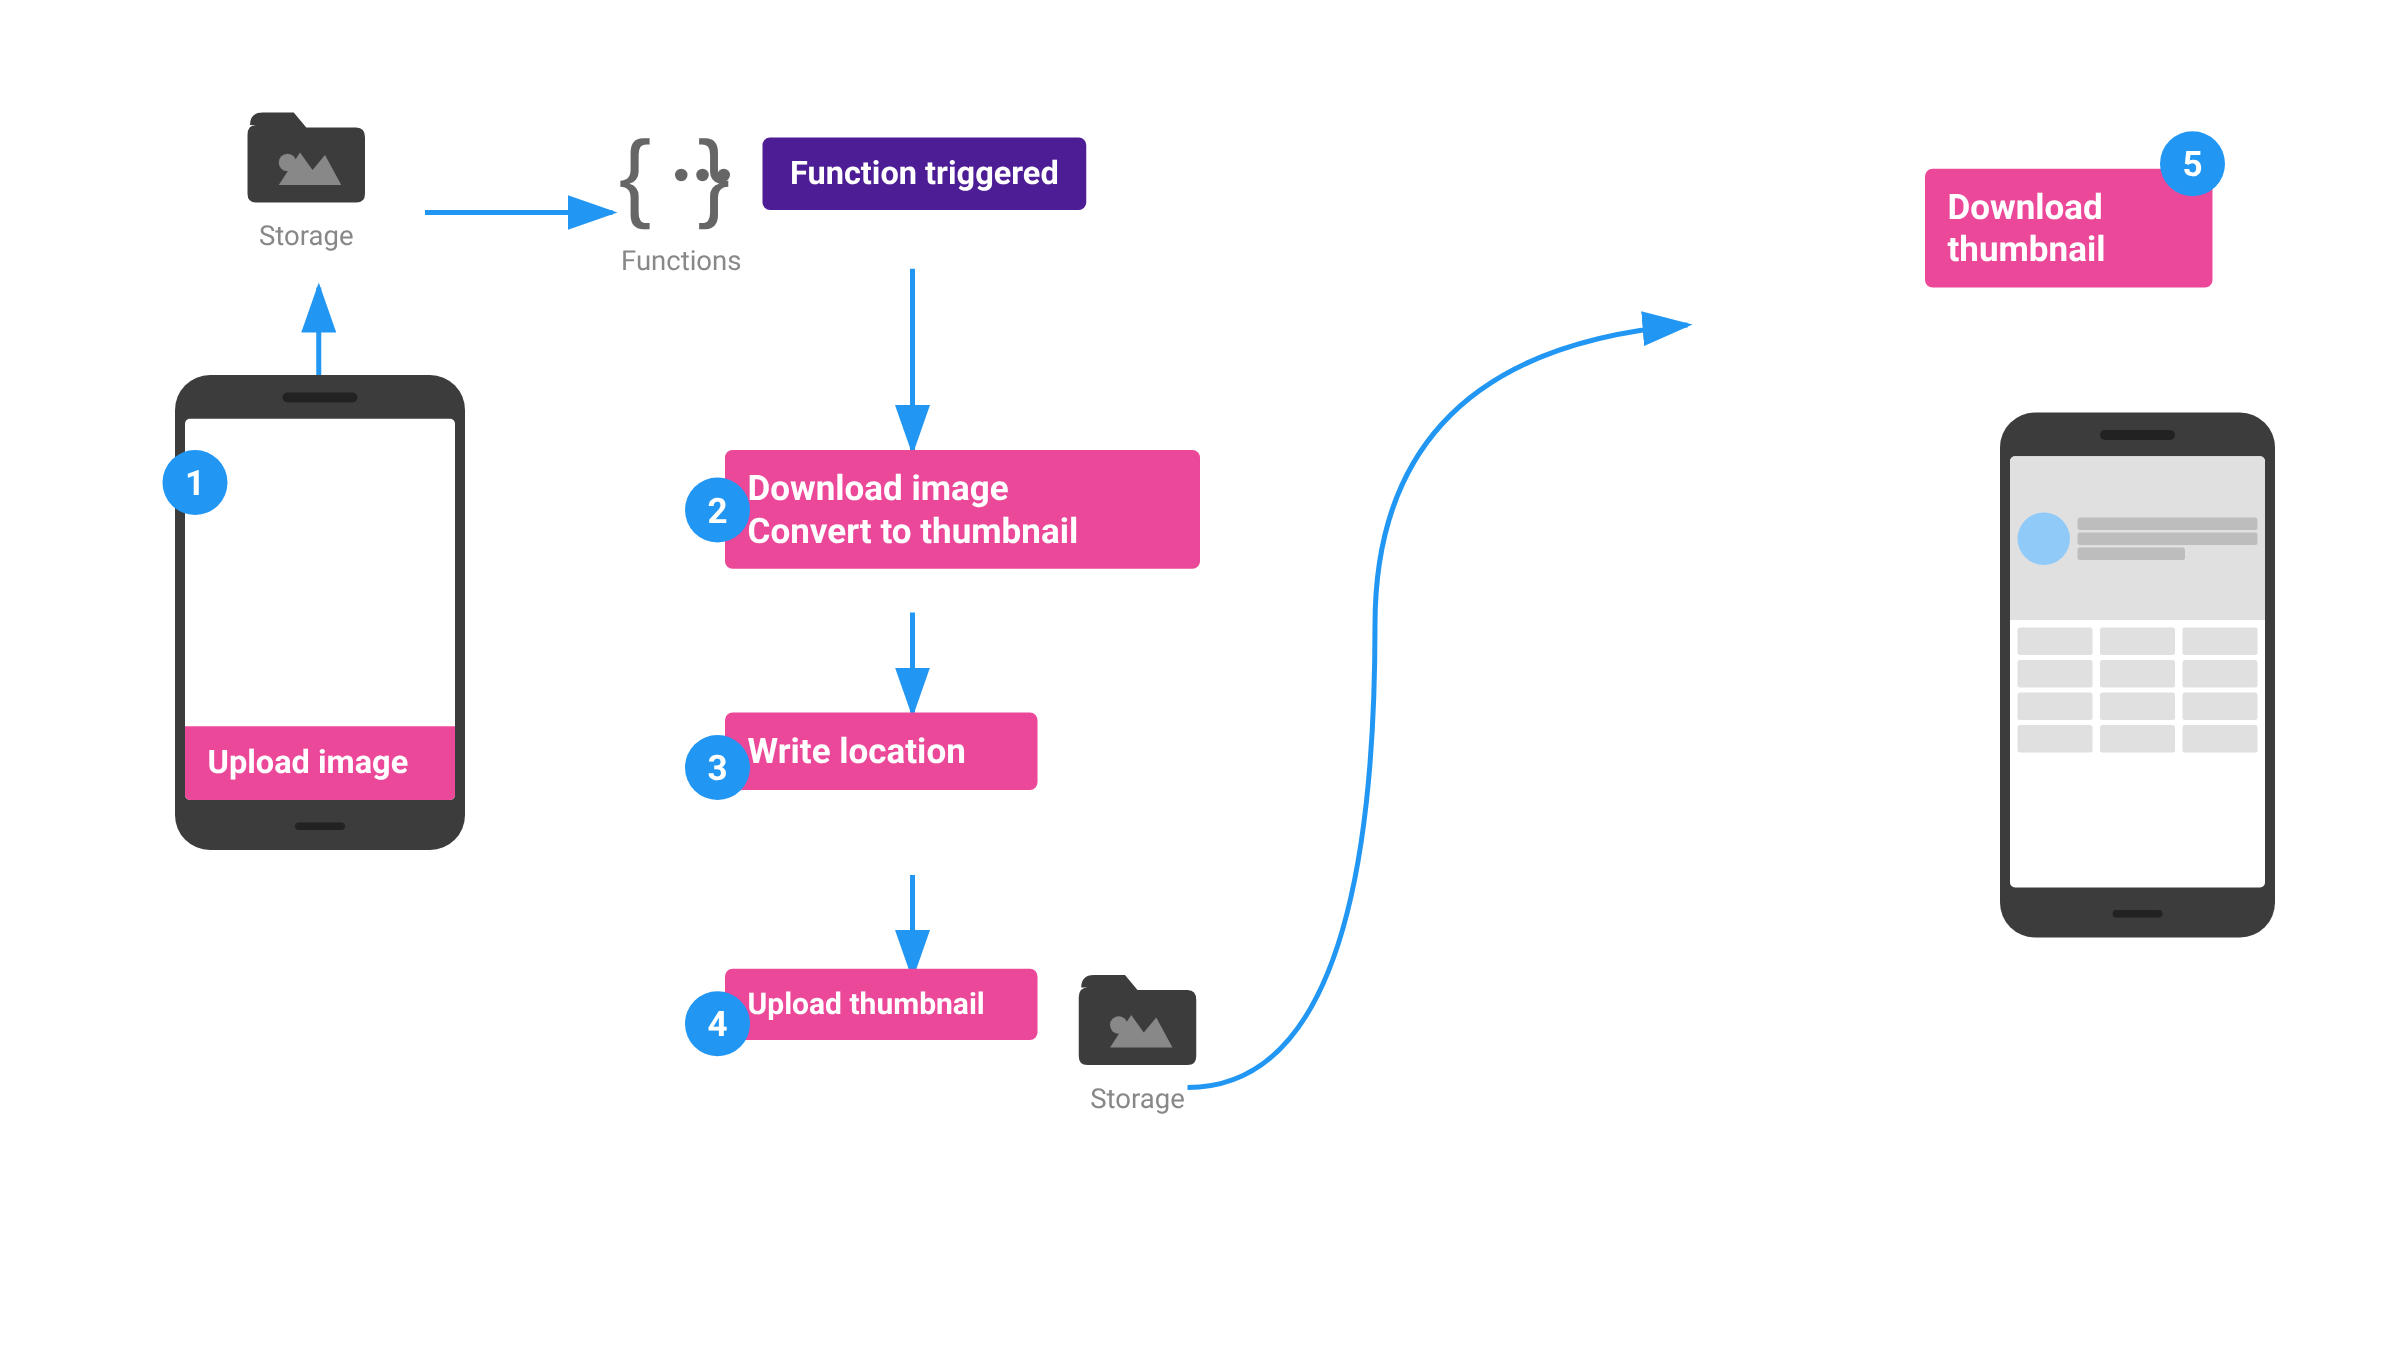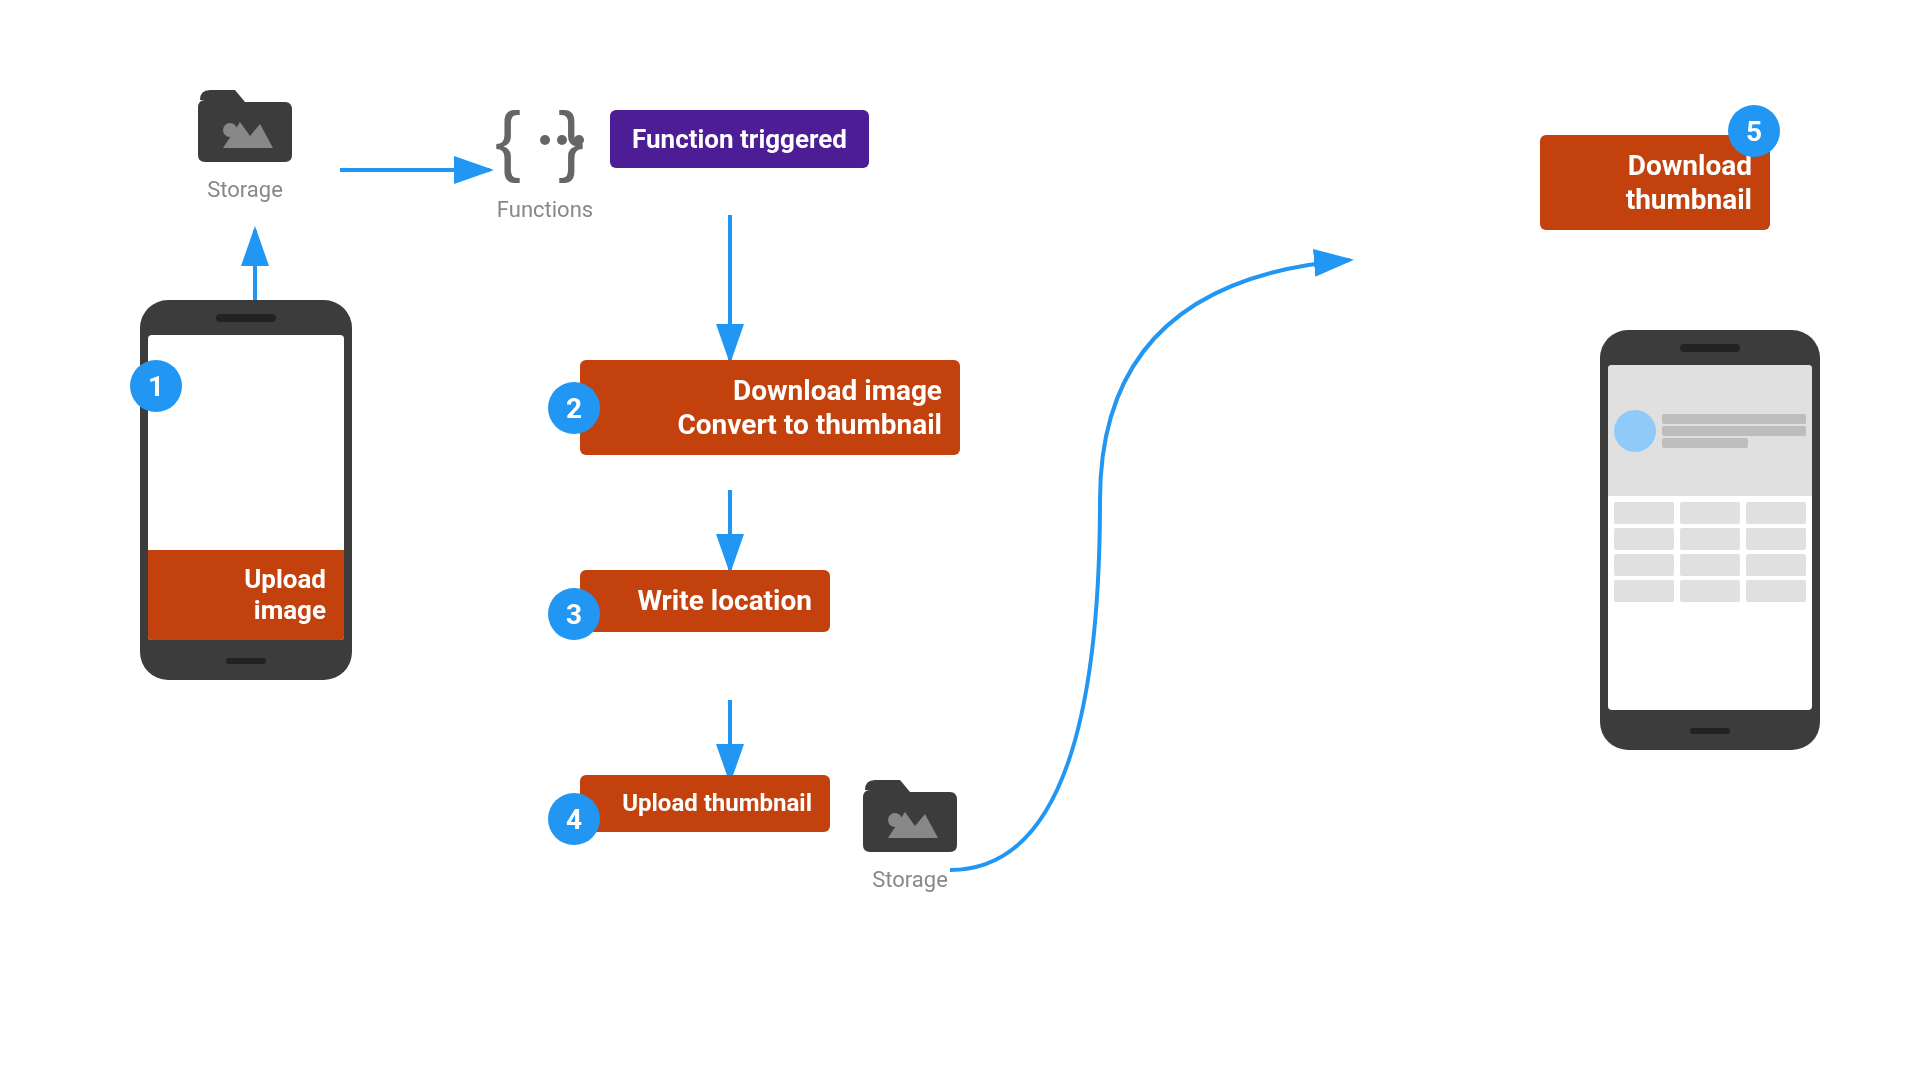--- a/index.html
+++ b/index.html
@@ -16,21 +16,21 @@
       width: 1920px;
       height: 1080px;
       position: relative;
       display: flex;
       align-items: center;
       justify-content: center;
     }
 
     
     .phone {
-      width: 212px;
+      width: 232px;
       height: 380px;
       background: #3c3c3c;
       border-radius: 28px;
       position: relative;
       display: flex;
       flex-direction: column;
       align-items: center;
     }
     .phone::before {
       content: '';
@@ -58,27 +58,27 @@
       width: 40px;
       height: 6px;
       background: #222;
       border-radius: 3px;
       position: absolute;
       bottom: 16px;
     }
 
     
     .blue-btn {
-      background: #c2410c;
+      background: #ec4899;
       color: #fff;
       font-size: 26px;
       font-weight: 700;
       border-radius: 6px;
       padding: 14px 18px;
-      text-align: right;
+      text-align: left;
       line-height: 1.2;
     }
 
     
     .step-circle {
       width: 52px;
       height: 52px;
       background: #2196f3;
       border-radius: 50%;
       color: #fff;

